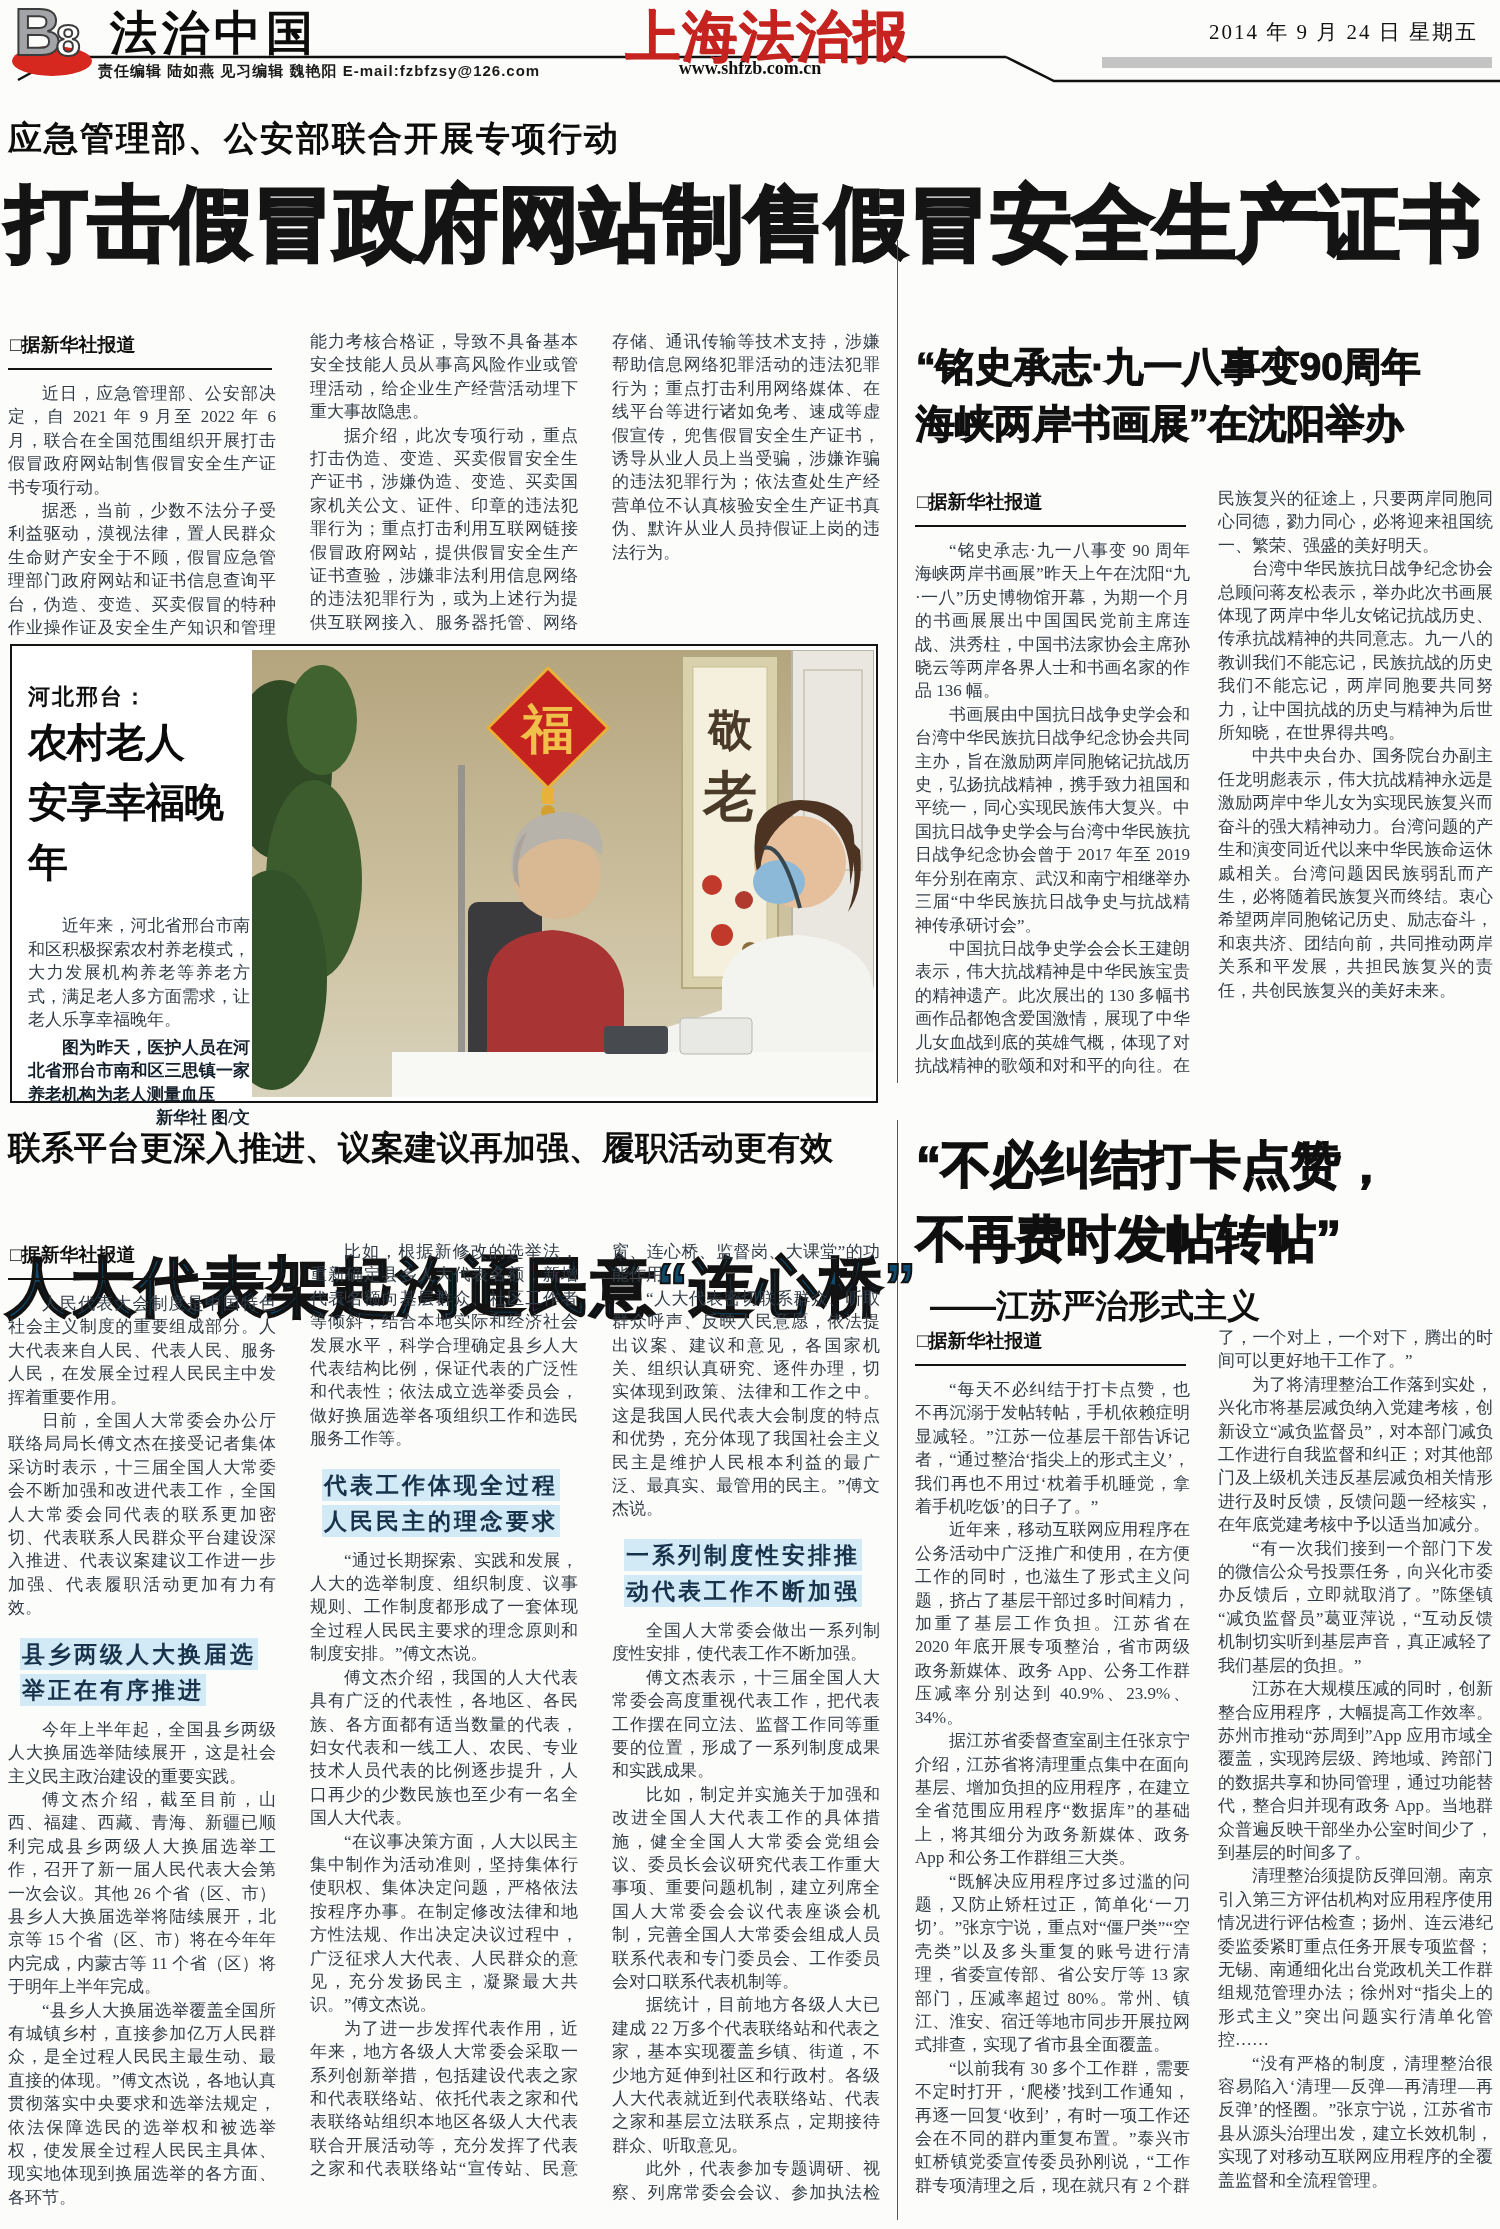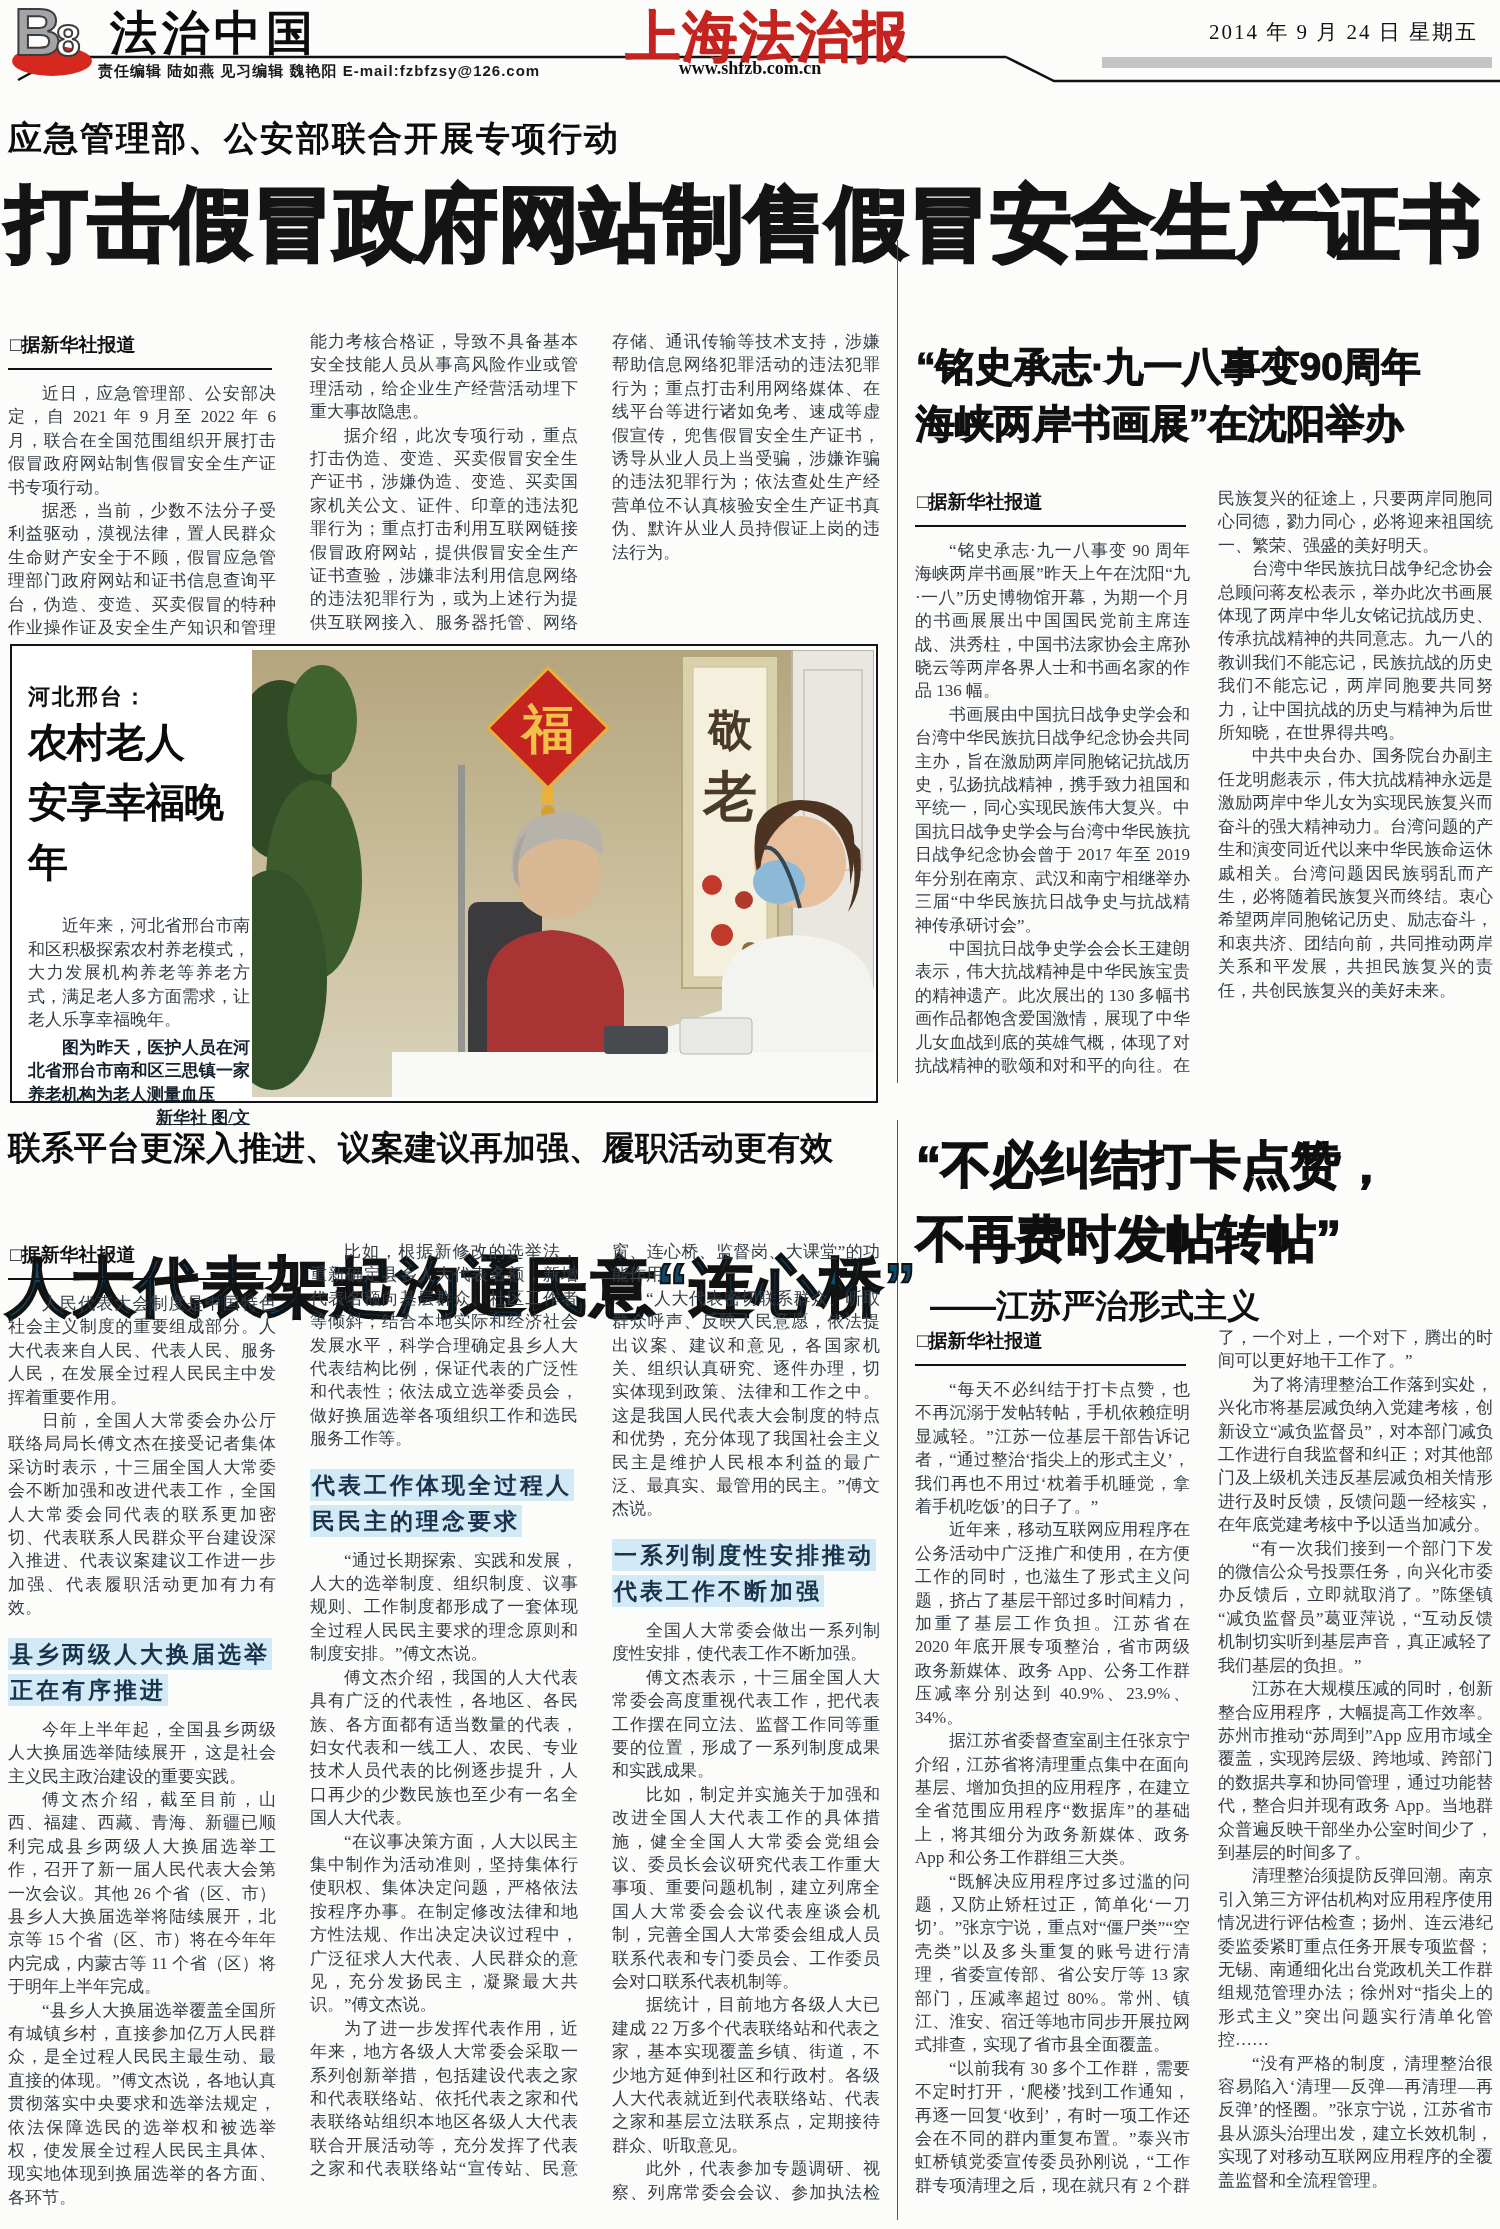--- a/index.html
+++ b/index.html
@@ -24,21 +24,21 @@
             text-shadow:1px 1px 0 #c5231f;}
   .website{position:absolute;left:590px;top:58px;width:320px;text-align:center;font:bold 18px var(--serif);color:#111;}
   .pub-date{position:absolute;right:22px;top:18px;font:21px var(--serif);color:#111;letter-spacing:2px;}
   .gray-bar{position:absolute;left:1102px;top:57px;width:390px;height:11px;background:#c4c4c4;}
 
   
   .byline{font:bold 19px var(--serif);color:#111;border-bottom:2.5px solid #111;
           padding:2px 0 10px 2px;margin:0 4px 12px 0;}
   .article-p{font-size:17px;line-height:23.4px;color:#333d47;text-align:justify;text-indent:2em;}
   .subhead{margin:16px 0 10px;font:bold 23px var(--sans);line-height:36px;color:#17324a;}
-  .subhead-bg{background:#d2eaf6;padding:3px 2px;letter-spacing:3px;-webkit-box-decoration-break:clone;box-decoration-break:clone;}
+  .subhead-bg{background:#d2eaf6;padding:3px 2px;letter-spacing:3px;-webkit-box-decoration-break:clone;box-decoration-break:clone;margin-left:12px;}
   .flow{overflow:hidden;}
 
   
   .lead-kicker{position:absolute;left:8px;top:116px;font:bold 34px var(--sans);letter-spacing:2px;color:#0d0d0d;}
   .lead-headline{position:absolute;left:6px;top:170px;width:1492px;font:bold 82px var(--sans);
                  white-space:nowrap;color:#141414;-webkit-text-stroke:2.5px #141414;letter-spacing:0px;}
   .lead-body{position:absolute;left:8px;top:330px;width:872px;height:310px;
              column-count:3;column-gap:34px;column-fill:auto;}
 
   
@@ -48,21 +48,21 @@
   .exh-body{position:absolute;left:915px;top:487px;width:578px;height:596px;
             column-count:2;column-gap:28px;column-fill:auto;}
 
   
   .photo-box{position:absolute;left:10px;top:644px;width:868px;height:459px;border:2.5px solid #141414;background:#fff;}
   .ps-side{position:absolute;left:16px;top:36px;width:222px;}
   .ps-loc{font:bold 22px var(--sans);color:#101010;margin-bottom:0;letter-spacing:2px;}
   .ps-head{font:bold 40px var(--sans);line-height:60px;letter-spacing:-1px;color:#0b0b0b;}
   .ps-body{margin-top:22px;font-size:17px;line-height:23.5px;color:#333d47;text-align:justify;text-indent:2em;}
   .ps-caption{margin-top:4px;font-weight:bold;font-size:17px;line-height:23.5px;color:#14202b;text-align:justify;text-indent:2em;}
-  .ps-credit{float:right;text-decoration:underline;}
+  .ps-credit{float:right;}
   .photo{position:absolute;left:240px;top:4px;width:622px;height:447px;}
 
   
   .npc-kicker{position:absolute;left:8px;top:1126px;font:bold 33px var(--sans);letter-spacing:0px;color:#0d0d0d;}
   .npc-headline{position:absolute;left:6px;top:1244px;font:bold 64px var(--sans);color:#0c4a6e;
                 -webkit-text-stroke:2px #121212;letter-spacing:1px;white-space:nowrap;}
   .npc-body{position:absolute;left:8px;top:1240px;width:872px;height:985px;
             column-count:3;column-gap:34px;column-fill:auto;}
 
   

